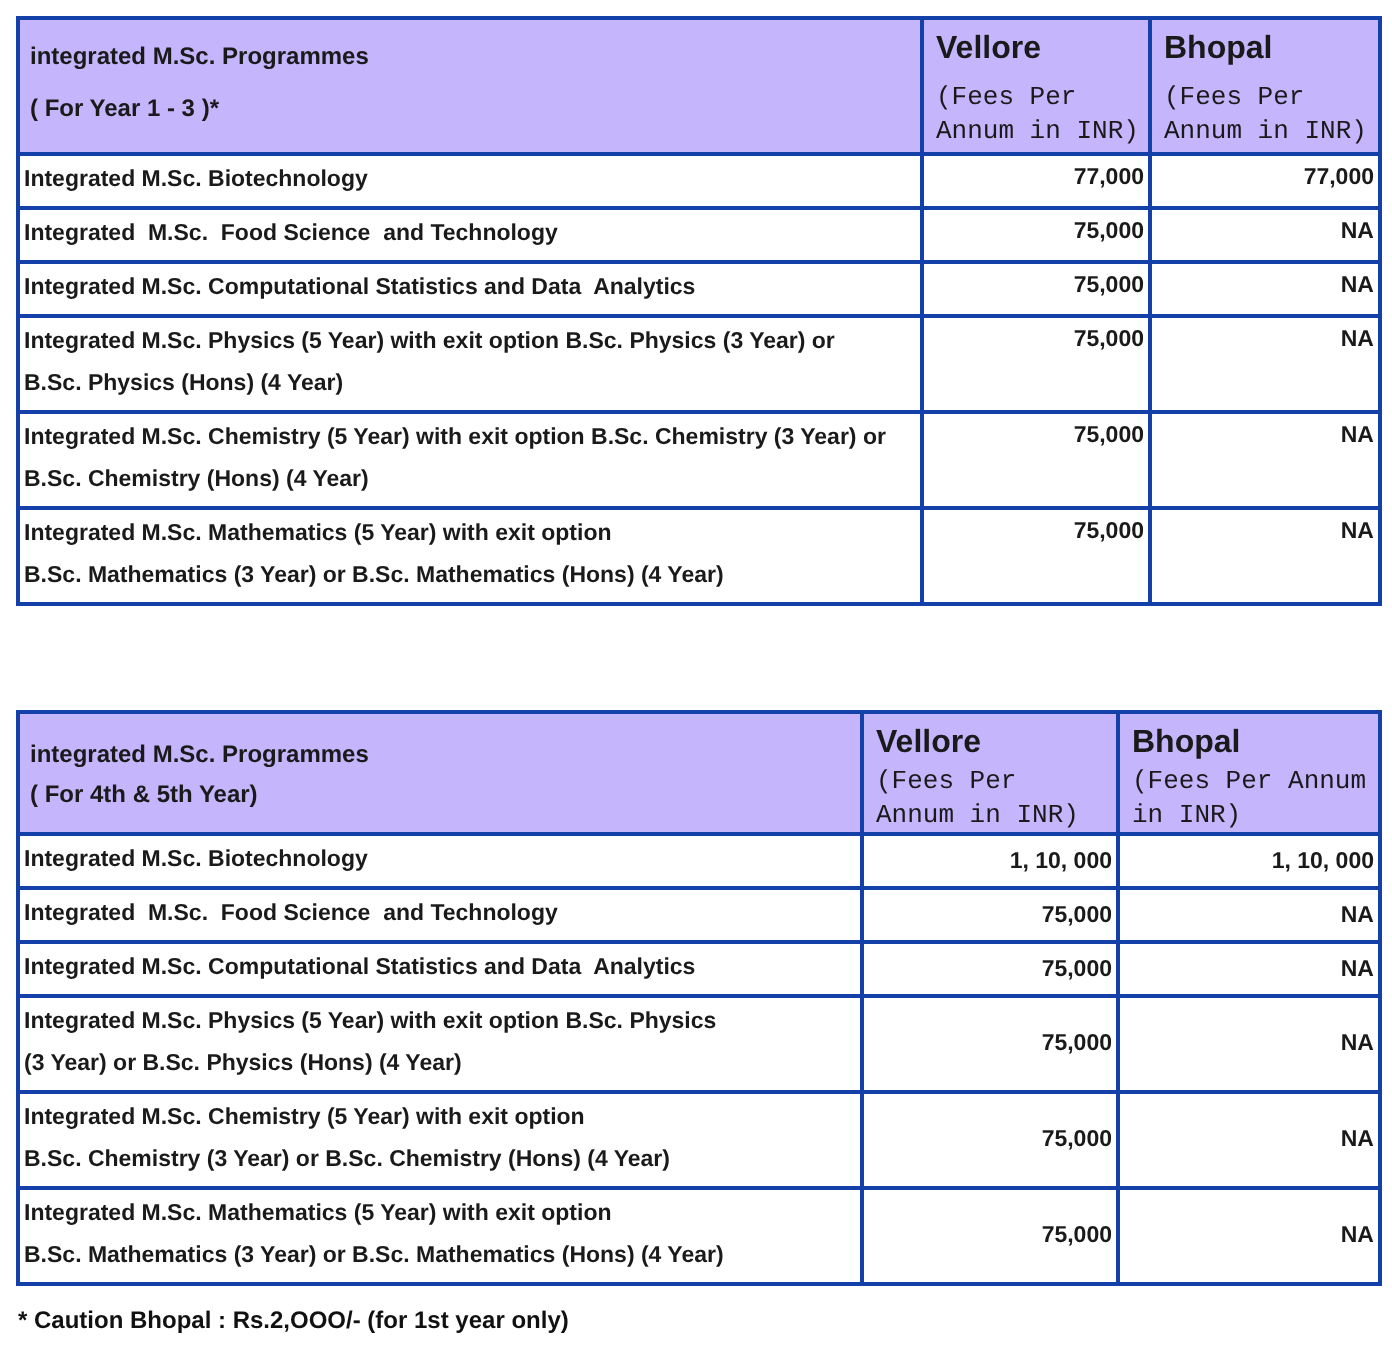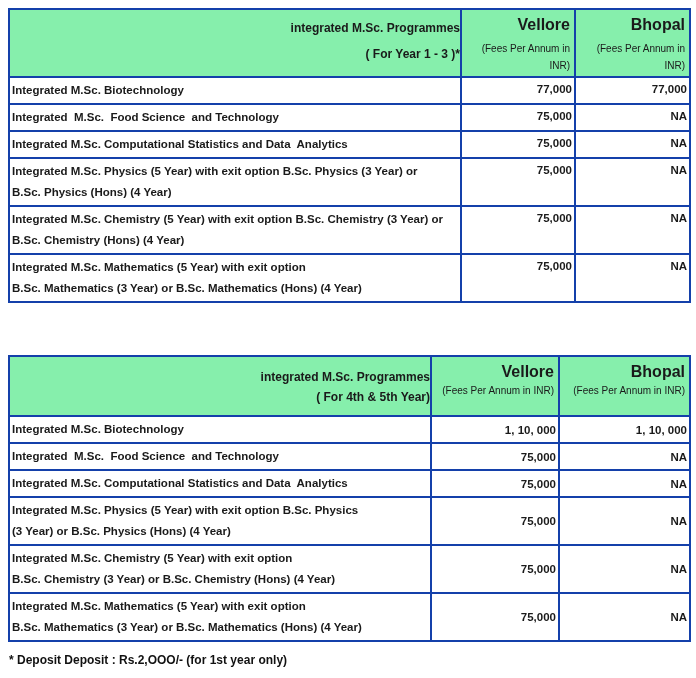--- a/index.html
+++ b/index.html
@@ -21,37 +21,37 @@
   }
   table.t1 { top: 8px; }
   table.t2 { top: 355px; }
   table.fees th, table.fees td {
     border: 2px solid #1440aa;
     padding: 2px;
     overflow: hidden;
     font-weight: bold;
   }
   table.fees th {
-    background: #86efac;
-    text-align: right;
+    background: #c4b5fd;
+    text-align: left;
     font-weight: bold;
     vertical-align: top;
   }
   .t1 thead tr { height: 68px; }
   .t2 thead tr { height: 60px; }
   .title-cell {
     font-size: 12px;
     padding: 8px 0 0 5px !important;
     white-space: pre-wrap;
   }
   .t1 .title-cell { line-height: 26px; padding-top: 5px !important; }
   .t2 .title-cell { line-height: 20px; padding-top: 10px !important; }
   .loc-cell { padding: 7px 4px 0 6px !important; }
   .loc-name { font-size: 16px; font-weight: bold; line-height: 15px; }
-  .loc-sub { font-size: 10px; font-weight: normal; line-height: 17px; }
+  .loc-sub { font-size: 13px; font-weight: normal; line-height: 17px; font-family: Liberation Mono, monospace; }
   .t1 .loc-sub { margin-top: 8px; }
   .t2 .loc-sub { margin-top: 3px; }
   td.label {
     font-size: 11.5px;
     line-height: 21px;
     vertical-align: top;
     padding: 3px 4px 2px 5px;
     white-space: pre-wrap;
   }
   td.num {
@@ -186,15 +186,15 @@
       </tr>
       <tr class="rd2">
         <td class="label">Integrated M.Sc. Mathematics (5 Year) with exit option
 B.Sc. Mathematics (3 Year) or B.Sc. Mathematics (Hons) (4 Year)</td>
         <td class="num">75,000</td>
         <td class="num">NA</td>
       </tr>
     </tbody>
   </table>
 
-  <div class="footnote">* Deposit Deposit : Rs.2,OOO/- (for 1st year only)</div>
+  <div class="footnote">* Caution Bhopal : Rs.2,OOO/- (for 1st year only)</div>
 
 </div>
 
 </body></html>

